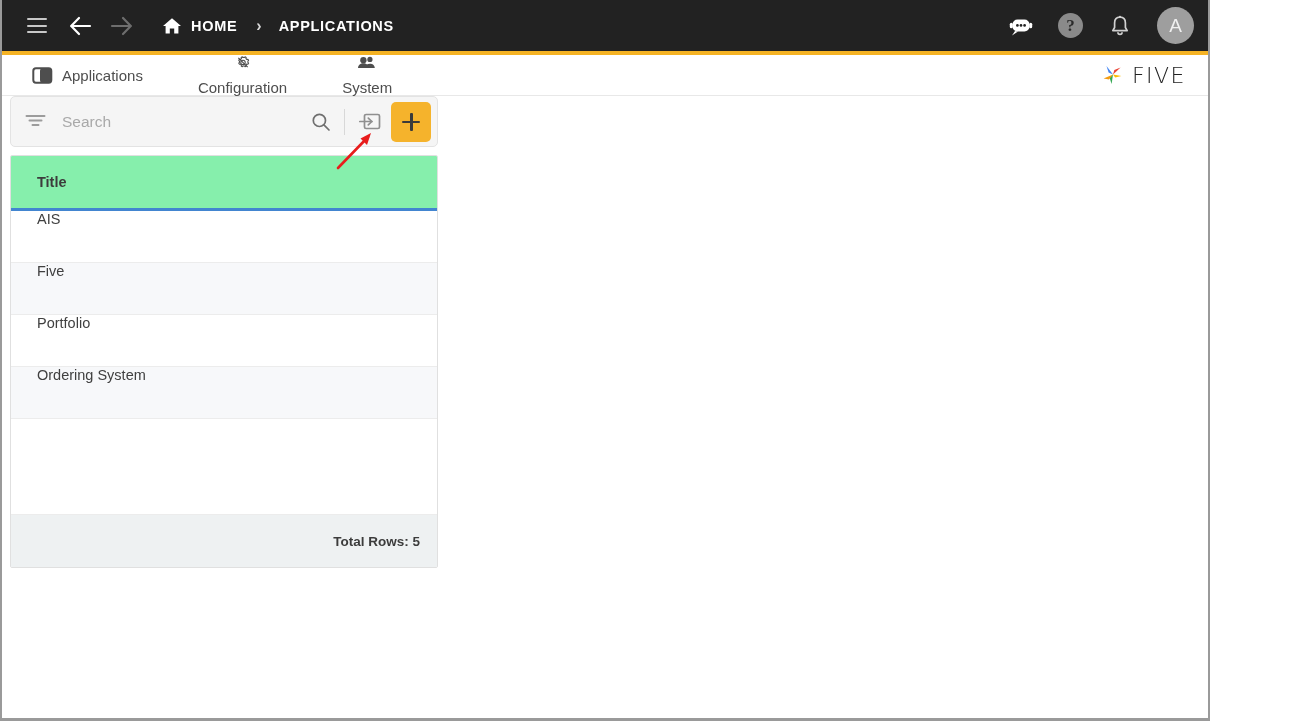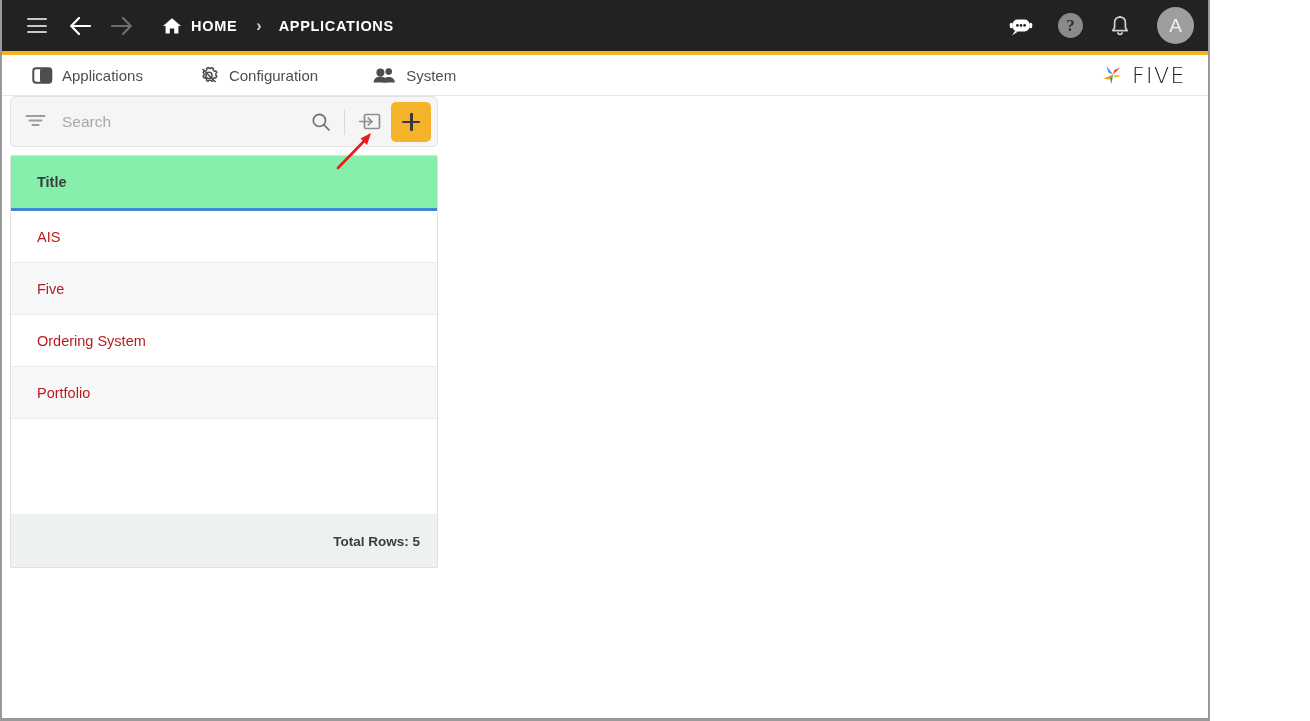--- a/index.html
+++ b/index.html
@@ -106,21 +106,21 @@
     padding-left: 17px;
     position: relative;
     border-bottom: 1px solid #e8e8e8;
   }
   .tab {
     display: flex; align-items: center; gap: 9px;
     height: 41px;
     padding: 0 13px;
     cursor: pointer;
   }
-  .tab + .tab { margin-left: 29px; }
+  .tab + .tab { margin-left: 29px; flex-direction: column; }
   .tab-label {
     font-size: 15px;
     color: #4e4e4e;
   }
   .logo {
     position: absolute;
     right: 22px; top: 50%;
     transform: translateY(-50%);
     display: flex; align-items: center; gap: 4px;
   }
@@ -199,24 +199,24 @@
     position: relative;
   }
   .grid-head-label {
     font-size: 14.5px;
     font-weight: bold;
     color: #3c3c3c;
   }
   .grid-body { }
   .grow {
     height: 52px;
-    display: flex; align-items: center;
+    display: flex; align-items: flex-start;
     padding-left: 26px;
     font-size: 14.5px;
-    color: #b91c1c;
+    color: #404040;
     border-bottom: 1px solid #ececec;
     cursor: pointer;
   }
   .grow:nth-child(even) { background: #f7f8fa; }
   .grow:nth-child(odd) { background: #ffffff; }
   .grid-filler {
     height: 96px;
     background: #ffffff;
     border-bottom: 1px solid #ececec;
   }
@@ -397,24 +397,24 @@
       </div>
 
       <div class="grid-body">
         <div class="grow">
           <span>AIS</span>
         </div>
         <div class="grow">
           <span>Five</span>
         </div>
         <div class="grow">
+          <span>Portfolio</span>
+        </div>
+        <div class="grow">
           <span>Ordering System</span>
-        </div>
-        <div class="grow">
-          <span>Portfolio</span>
         </div>
         <div class="grid-filler"></div>
       </div>
 
       <div class="grid-foot">
         <span>Total Rows: 5</span>
       </div>
     </div>
   </div>
 

